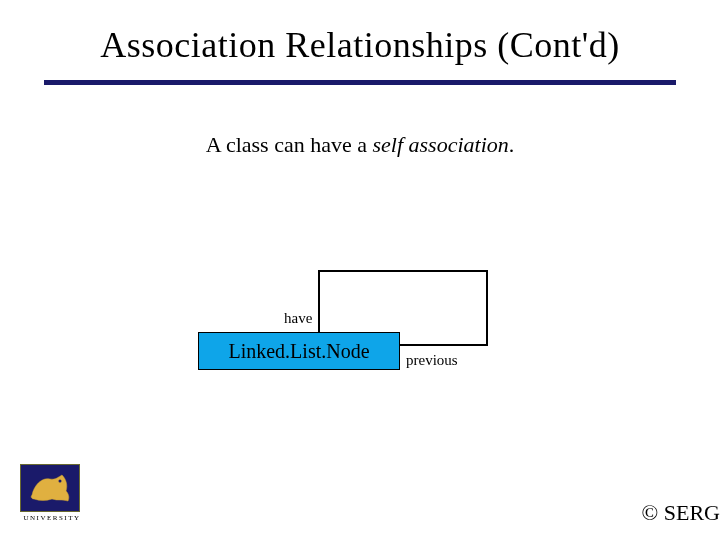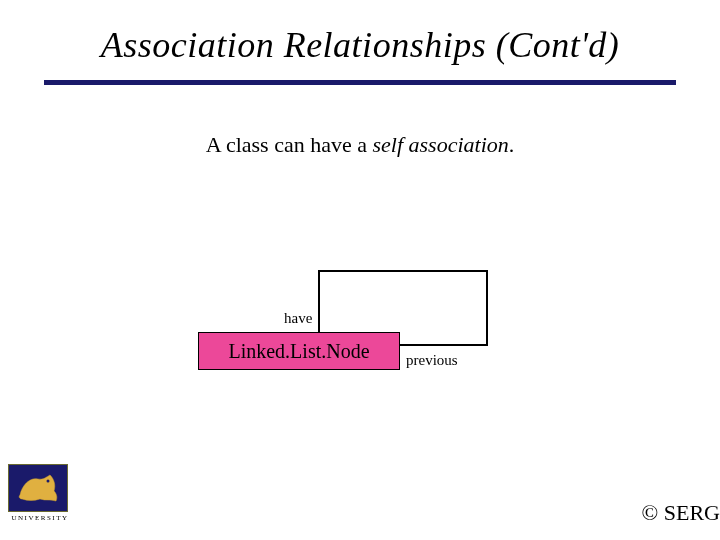--- a/index.html
+++ b/index.html
@@ -1,29 +1,29 @@
 <!DOCTYPE html>
 <html><head>
 <meta charset="utf-8">
 <style>
   * { margin: 0; padding: 0; box-sizing: border-box; }
   html, body { width: 720px; height: 540px; font-family: "Times New Roman", Times, serif; background: #fff; color: #000; }
   .slide { position: relative; width: 720px; height: 540px; }
-  .title { position: absolute; top: 24px; left: 0; right: 0; text-align: center; font-size: 36px; font-style: italic; letter-spacing: 0.5px; }
+  .title { position: absolute; top: 24px; left: 0; right: 0; text-align: center; font-size: 36px; letter-spacing: 0.5px; }
   .rule { position: absolute; top: 80px; left: 44px; width: 632px; height: 5px; background: #1a1a6a; }
   .caption { position: absolute; top: 132px; left: 0; right: 0; text-align: center; font-size: 22px; }
   .caption .em { font-style: italic; }
 
   .diagram { position: absolute; left: 198px; top: 270px; width: 340px; height: 130px; }
   .loop-box { position: absolute; left: 120px; top: 0; width: 170px; height: 76px; border: 2px solid #000; background: #fff; }
-  .class-box { position: absolute; left: 0; top: 62px; width: 202px; height: 38px; background: #ec4899; border: 1px solid #000; display: flex; align-items: center; justify-content: center; font-size: 20px; }
+  .class-box { position: absolute; left: 0; top: 62px; width: 202px; height: 38px; background: #0ea5e9; border: 1px solid #000; display: flex; align-items: center; justify-content: center; font-size: 20px; }
   .next-label { position: absolute; left: 86px; top: 40px; font-size: 15px; }
   .prev-label { position: absolute; left: 208px; top: 82px; font-size: 15px; }
 
-  .logo { position: absolute; left: 8px; bottom: 12px; width: 64px; height: 64px; }
+  .logo { position: absolute; left: 20px; bottom: 12px; width: 64px; height: 64px; }
   .logo .badge { width: 60px; height: 48px; background: #1a1a6a; border: 1px solid #6a6a30; display: flex; align-items: center; justify-content: center; }
   .logo .dragon { width: 44px; height: 34px; }
   .logo .uni { font-size: 7px; letter-spacing: 1.5px; text-align: center; margin-top: 2px; color: #000; }
 
   .footer-center { position: absolute; bottom: 16px; left: 0; right: 0; text-align: center; font-size: 18px; }
   .footer-right { position: absolute; bottom: 14px; right: 0; font-size: 22px; }
 </style>
 </head>
 <body>
 

